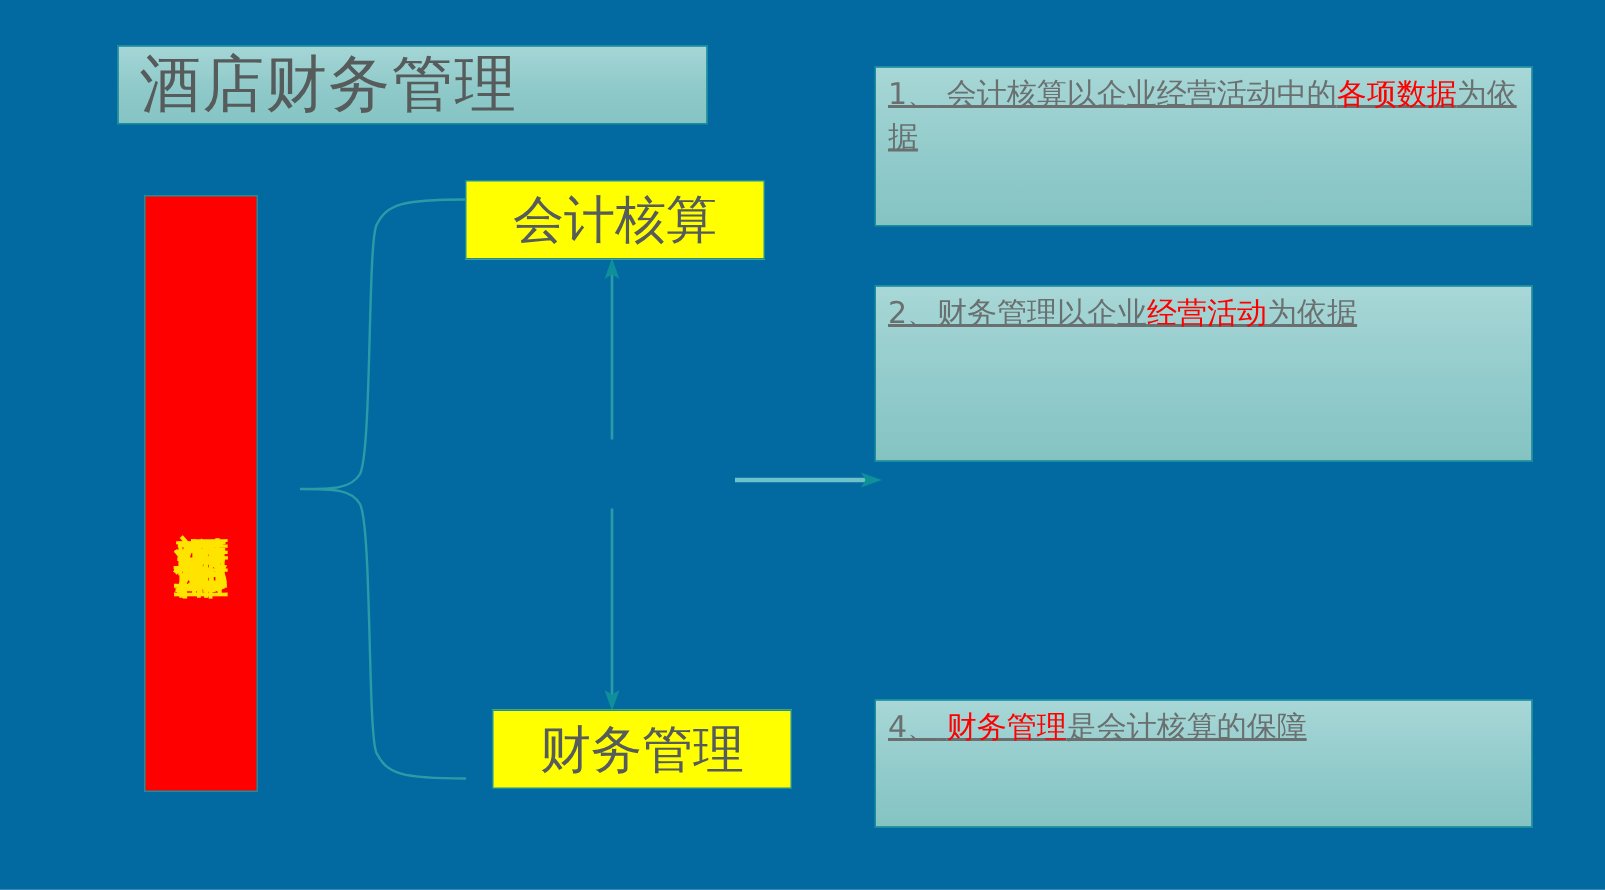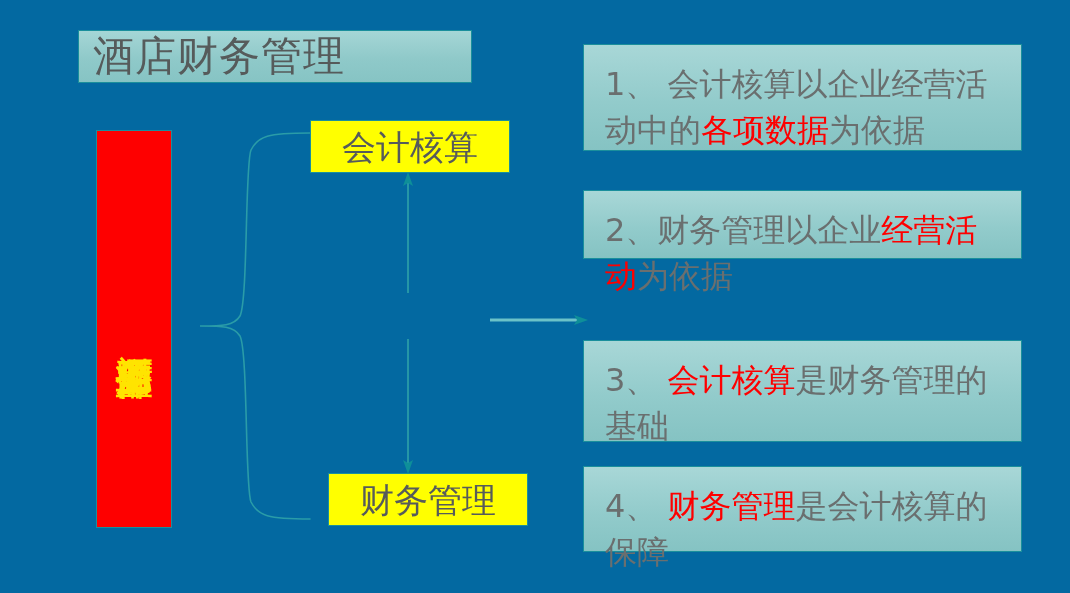--- a/index.html
+++ b/index.html
@@ -90,29 +90,30 @@
   .rbox {
     position: absolute;
     left: 583px;
     width: 439px;
     box-sizing: border-box;
     border: 1px solid #1a8f9c;
     background: linear-gradient(180deg, #a8d7d7 0%, #92cbcb 55%, #85c3c3 100%);
     padding: 3px 6px 4px 8px;
   }
   .rbox p {
-    margin: 13px;
-    font-size: 32px;
+    margin: 0;
+    font-size: 20px;
     line-height: 1.44;
     color: #6a6f6f;
     word-break: break-all;
+    text-decoration: underline;
   }
   .rbox .hl { color: #fe0000; }
   #rbox-1 { top: 44px;  height: 107px; }
-  #rbox-2 { top: 190px; height: 69px;  }
+  #rbox-2 { top: 190px; height: 118px;  }
   #rbox-3 { top: 340px; height: 102px; }
   #rbox-4 { top: 466px; height: 86px; }
 
   
   #connectors {
     position: absolute;
     left: 0;
     top: 0;
     width: 1070px;
     height: 593px;
@@ -158,20 +159,17 @@
   <div class="ybox" id="ybox-finance">
     <span>财务管理</span>
   </div>
 
   <div class="rbox" id="rbox-1">
     <p><span>1、</span><span> 会计核算以企业经营活动中的</span><span class="hl">各项数据</span><span>为依据</span></p>
   </div>
   <div class="rbox" id="rbox-2">
     <p><span>2、</span><span>财务管理以企业</span><span class="hl">经营活动</span><span>为依据</span></p>
   </div>
-  <div class="rbox" id="rbox-3">
-    <p><span>3、</span><span> </span><span class="hl">会计核算</span><span>是财务管理的基础</span></p>
-  </div>
   <div class="rbox" id="rbox-4">
     <p><span>4、</span><span> </span><span class="hl">财务管理</span><span>是会计核算的保障</span></p>
   </div>
 
 </div>
 
 </body></html>

